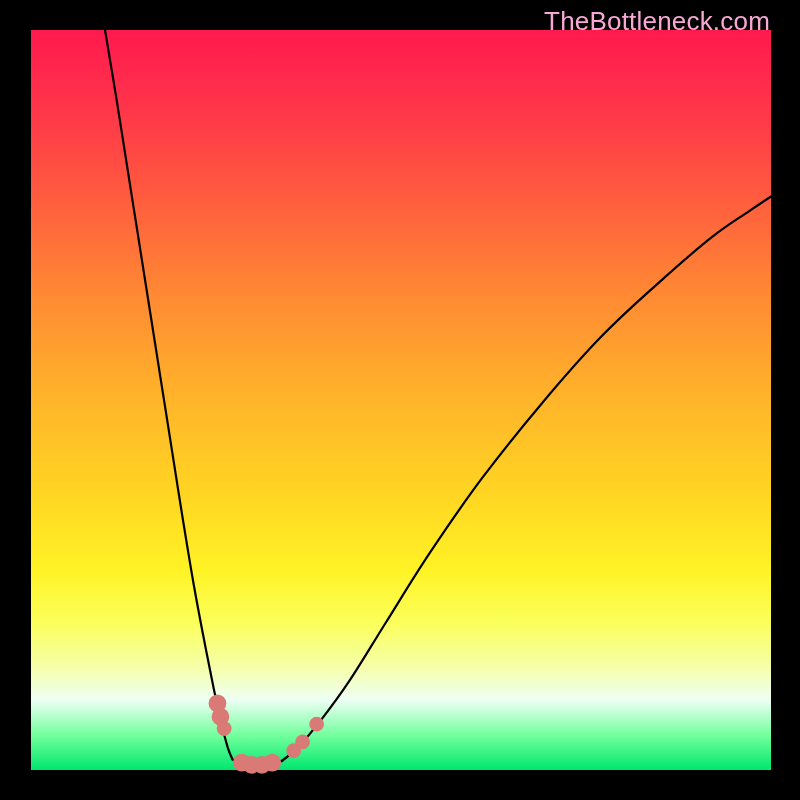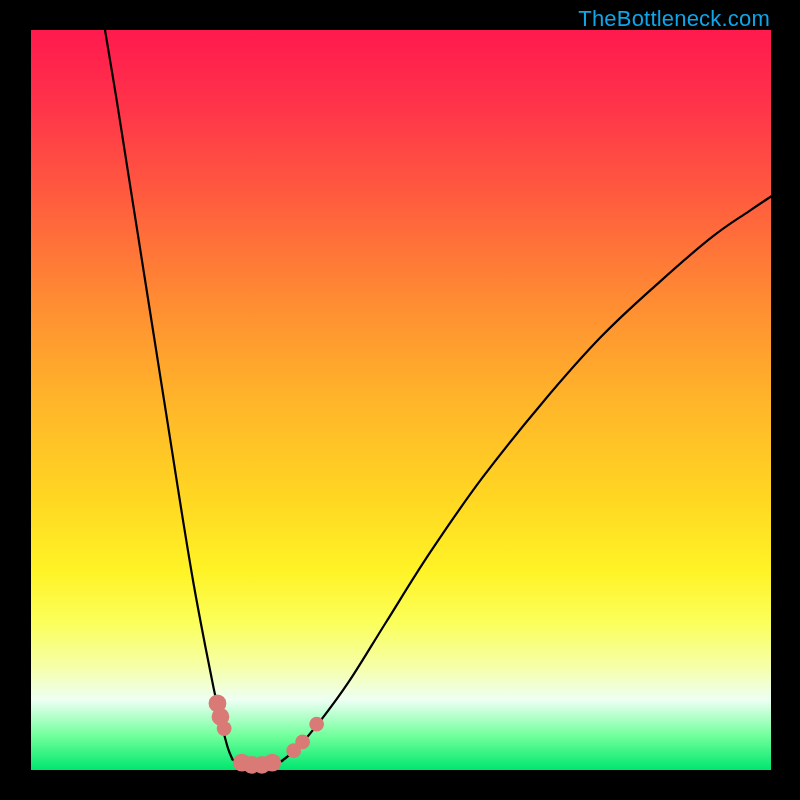--- a/index.html
+++ b/index.html
@@ -22,22 +22,22 @@
     left: 31px;
     top: 30px;
     width: 740px;
     height: 740px;
     
   }
   .watermark {
     position: absolute;
     top: 6px;
     right: 30px;
-    color: #0ea5e9;
-    font-size: 22px;
+    color: #f9a8d4;
+    font-size: 26px;
     font-weight: 500;
     letter-spacing: 0.2px;
   }
   svg.curve {
     position: absolute;
     left: 0; top: 0;
     width: 740px; height: 740px;
     overflow: visible;
   }
   .marker {

